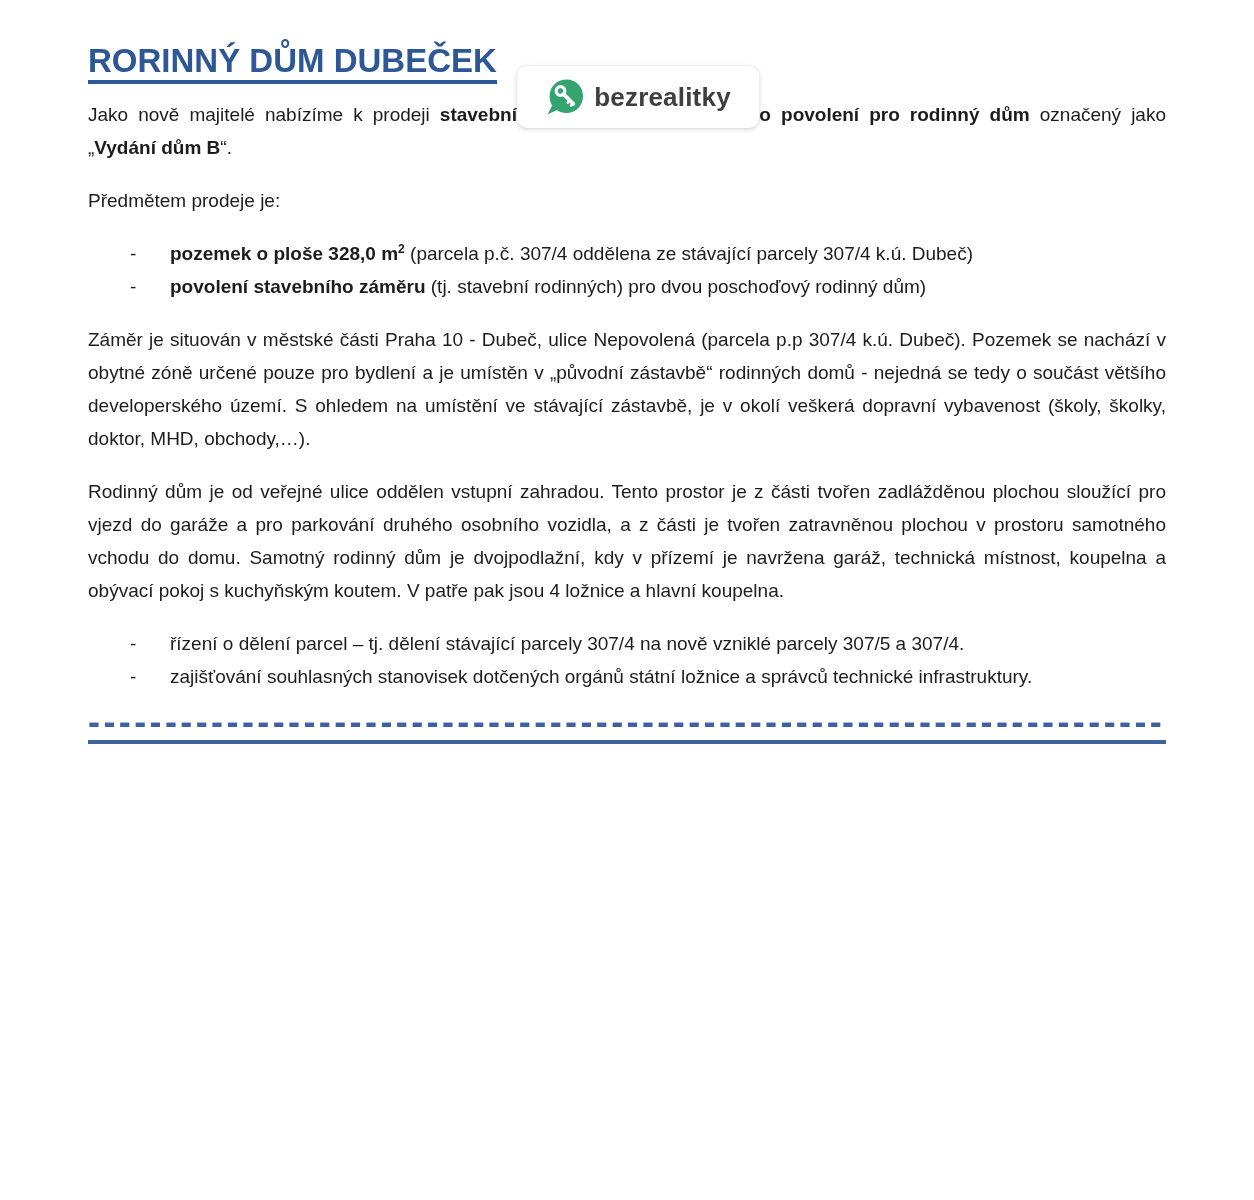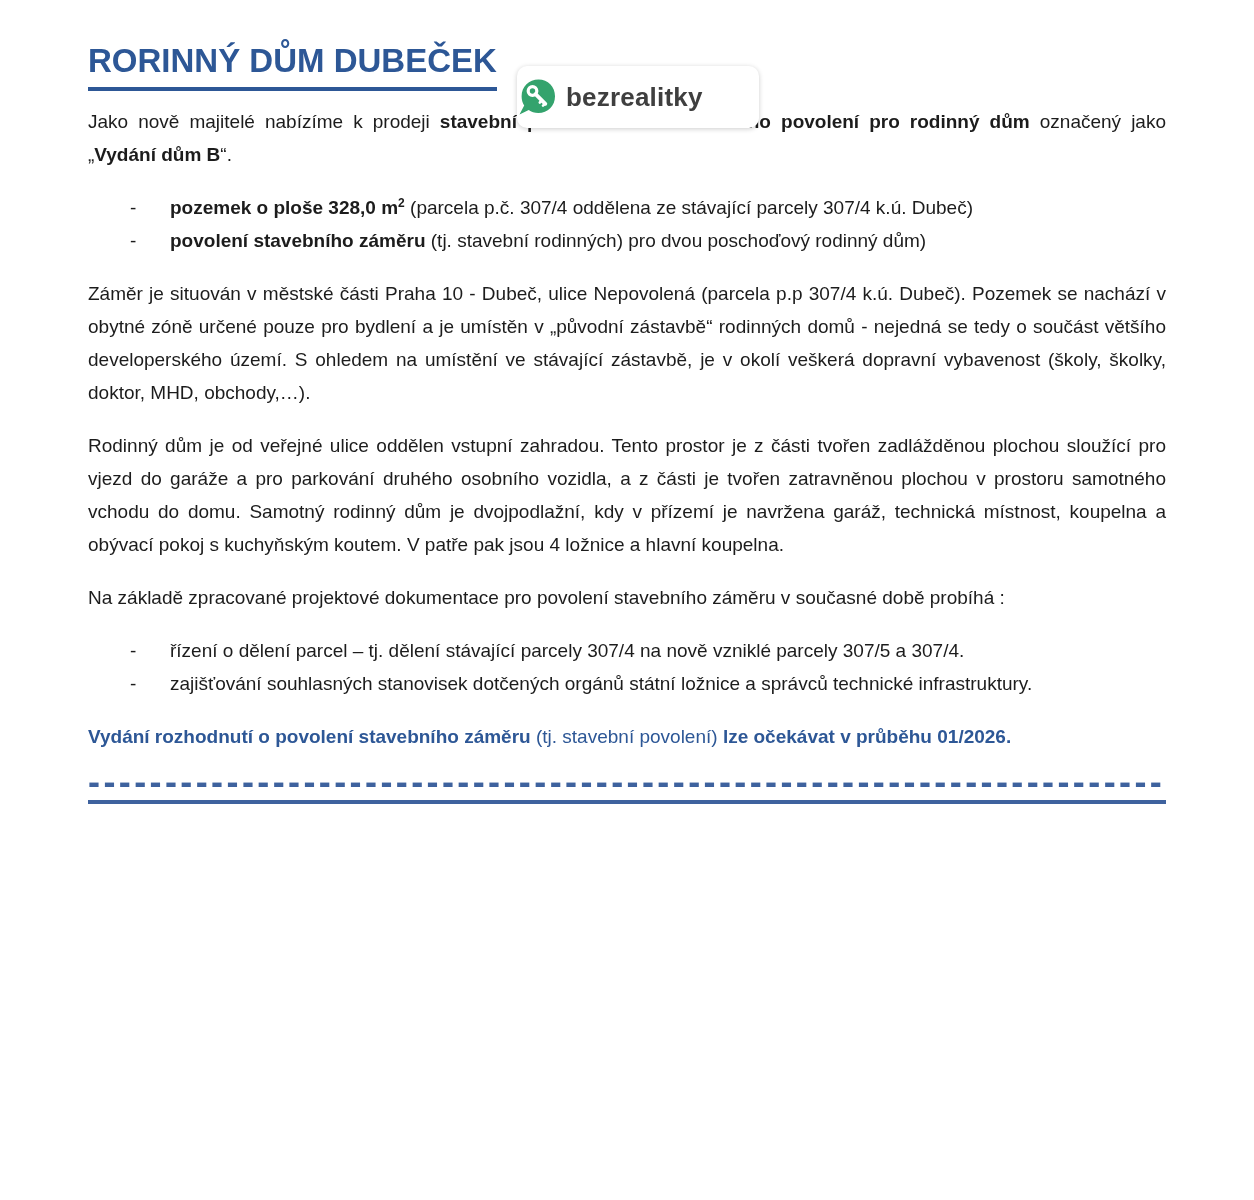--- a/index.html
+++ b/index.html
@@ -9,40 +9,40 @@
     overflow:hidden;
   }
   .page{
     position:relative;box-sizing:border-box;
     width:1254px;height:1200px;
     padding:42px 88px 0 88px;overflow:hidden;
   }
   h1{
     margin:0;display:inline-block;
     font-size:33px;font-weight:bold;color:#2d5796;
-    padding-bottom:7px;border-bottom:4px solid #2d5796;
+    border-bottom:4px solid #2d5796;
     letter-spacing:0;
   }
   p{
     margin:0 0 20px 0;font-size:19px;line-height:33px;
     text-align:justify;
   }
   .intro{margin-top:14px;}
   .b{font-weight:bold;}
   sup{font-size:12px;line-height:0;}
   .list{margin:0 0 20px 0;}
   .li{display:flex;font-size:19px;line-height:33px;}
   .marker{flex:0 0 40px;margin-left:42px;}
   .li-text{flex:1;display:block;text-align:justify;}
   .accent, .accent .b{color:#2d5796;}
   .logo-card{
     position:absolute;left:517px;top:66px;width:242px;height:62px;
     background:#ffffff;border-radius:10px;
     box-shadow:0 1px 5px rgba(0,0,0,0.20);
-    display:flex;align-items:center;justify-content:flex-start;gap:9px;
+    display:flex;align-items:center;justify-content:center;gap:9px;
     z-index:5;
   }
   .logo-text{
     font-size:26px;font-weight:bold;color:#3f3f3f;letter-spacing:0.2px;
   }
   .divider-dashes{
     margin-top:18px;margin-bottom:9px;height:18px;line-height:18px;
     font-size:36px;font-weight:bold;color:#3e629e;
     letter-spacing:3.4px;white-space:nowrap;overflow:hidden;
   }
@@ -63,48 +63,47 @@
       <path d="M24.9 23.4 L22.8 25.5" stroke="#ffffff" stroke-width="2.6" stroke-linecap="round"></path>
       <path d="M28.1 26.6 L26 28.7" stroke="#ffffff" stroke-width="2.6" stroke-linecap="round"></path>
     </svg>
     <span class="logo-text">bezrealitky</span>
   </div>
 
   <h1>RORINNÝ DŮM DUBEČEK</h1>
 
   <p class="intro"><span>Jako nově majitelé nabízíme k prodeji </span><span class="b">stavební parcelu</span><span> včetně </span><span class="b">stavebního povolení pro rodinný dům</span><span> označený jako „</span><span class="b">Vydání dům B</span><span>“.</span></p>
 
+  <p>Předmětem prodeje je:</p>
 
   <div class="list">
     <div class="li">
       <span class="marker">-</span>
       <span class="li-text"><span class="b">pozemek o ploše 328,0 m</span><sup class="b">2</sup><span> (parcela p.č. 307/4 oddělena ze stávající parcely 307/4 k.ú. Dubeč)</span></span>
     </div>
     <div class="li">
       <span class="marker">-</span>
       <span class="li-text"><span class="b">povolení stavebního záměru</span><span> (tj. stavební rodinných) pro dvou poschoďový rodinný dům)</span></span>
     </div>
   </div>
 
   <p>Záměr je situován v městské části Praha 10 - Dubeč, ulice Nepovolená (parcela p.p 307/4 k.ú. Dubeč). Pozemek se nachází v obytné zóně určené pouze pro bydlení a je umístěn v „původní zástavbě“ rodinných domů -  nejedná se tedy o součást většího developerského území. S ohledem na umístění ve stávající zástavbě, je v okolí veškerá dopravní vybavenost (školy, školky, doktor, MHD, obchody,…).</p>
 
   <p>Rodinný dům je od veřejné ulice oddělen vstupní zahradou. Tento prostor je z části tvořen zadlážděnou plochou sloužící pro vjezd do garáže a pro parkování druhého osobního vozidla, a z části je tvořen zatravněnou plochou v prostoru samotného vchodu do domu. Samotný rodinný dům je dvojpodlažní, kdy v přízemí je navržena garáž, technická místnost, koupelna a obývací pokoj s kuchyňským koutem. V patře pak jsou 4 ložnice a hlavní koupelna.</p>
 
-  <p>Na základě zpracované projektové dokumentace pro povolení stavebního záměru v současné době probíhá :</p>
 
   <div class="list">
     <div class="li">
       <span class="marker">-</span>
       <span class="li-text">řízení o dělení parcel – tj. dělení stávající parcely 307/4 na nově vzniklé parcely 307/5 a 307/4.</span>
     </div>
     <div class="li">
       <span class="marker">-</span>
       <span class="li-text">zajišťování souhlasných stanovisek dotčených orgánů státní ložnice a správců technické infrastruktury.</span>
     </div>
   </div>
 
-  <p class="accent"><span class="b">Vydání rozhodnutí o povolení stavebního záměru</span><span> (tj. stavební povolení) </span><span class="b">lze očekávat v průběhu 01/2026.</span></p>
 
 
   <div class="divider-dashes">----------------------------------------------------------------------</div>
   <div class="divider-line"></div>
 
 </div>
 
 </body></html>

